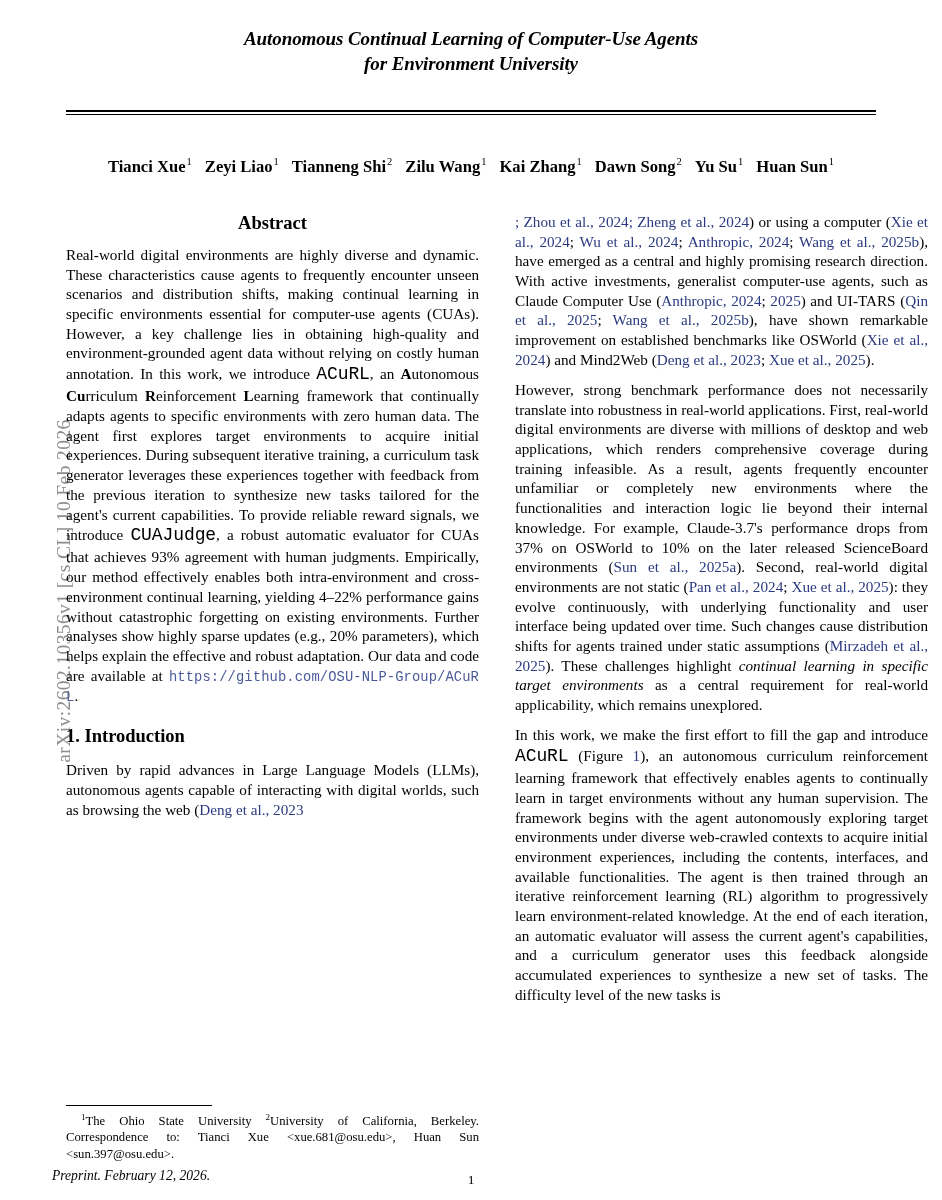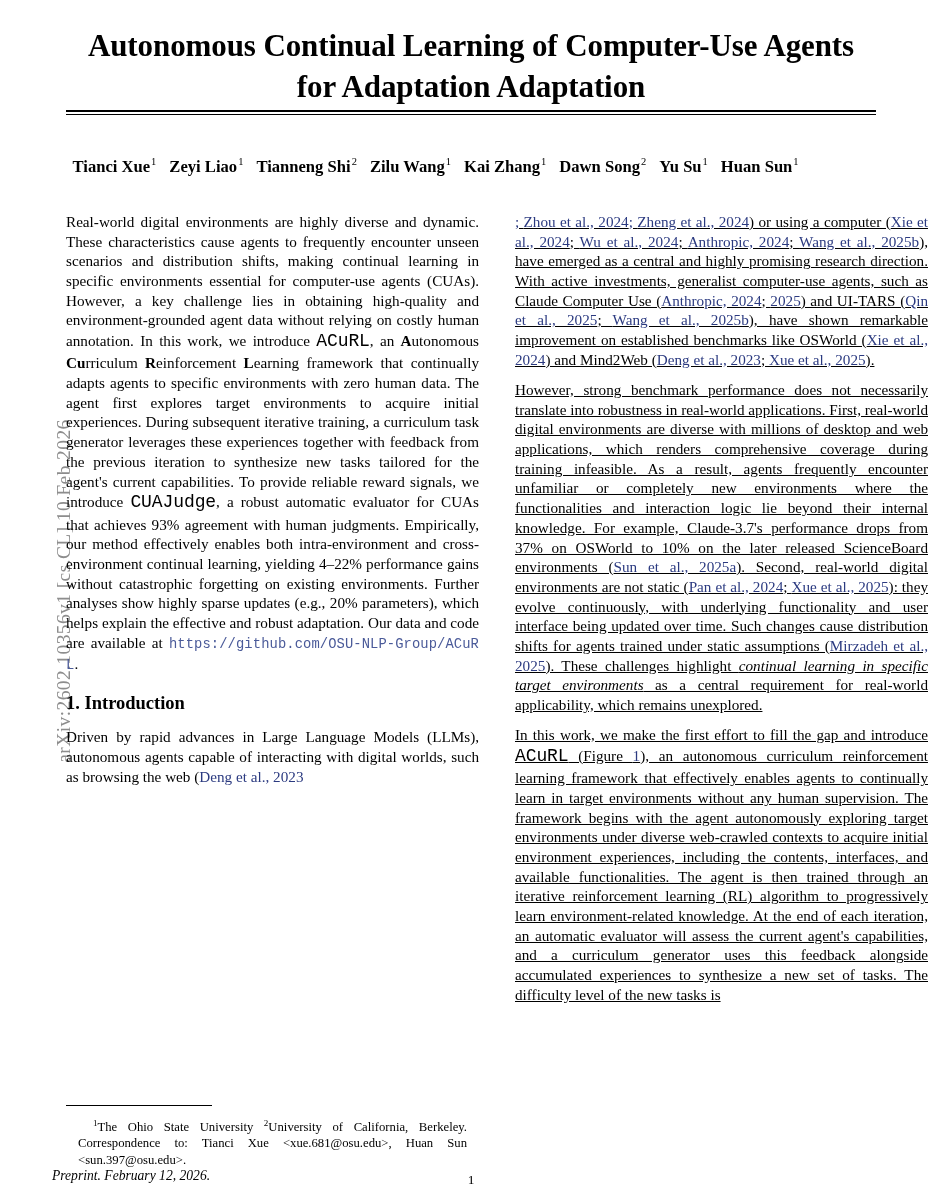--- a/index.html
+++ b/index.html
@@ -41,25 +41,26 @@
 
   
   .title-block {
     position: absolute;
     left: 66px;
     top: 26px;
     width: 810px;
     text-align: center;
   }
   .paper-title {
-    font-size: 31px;
+    font-size: 19px;
     font-weight: bold;
     line-height: 1.32;
     letter-spacing: -0.1px;
     margin: 0;
+    font-style: italic;
   }
 
   .rule-double {
     position: absolute;
     left: 66px;
     top: 110px;
     width: 810px;
   }
   .rule-double .r1 {
     height: 2.2px;
@@ -70,21 +71,21 @@
     background: #000;
     margin-top: 1.6px;
   }
 
   
   .authors {
     position: absolute;
     left: 66px;
     top: 156px;
     width: 810px;
-    text-align: left;
+    text-align: center;
     font-size: 16.6px;
     font-weight: bold;
     white-space: nowrap;
   }
   .authors .au { margin: 0 6.5px; }
   .authors sup {
     font-size: 10.5px;
     font-weight: normal;
     vertical-align: super;
     margin-left: 1px;
@@ -95,21 +96,21 @@
     position: absolute;
     top: 212px;
     width: 413px;
     font-size: 15.2px;
     line-height: 1.295;
     text-align: justify;
     text-justify: inter-word;
     hyphens: none;
   }
   .col-left  { left: 66px; }
-  .col-right { left: 515px; text-decoration: underline; }
+  .col-right { left: 515px; }
 
   .abstract-head {
     text-align: center;
     font-size: 18.5px;
     font-weight: bold;
     margin: 0 0 9px 0;
   }
 
   p.para {
     margin: 0 0 10.5px 0;
@@ -150,21 +151,21 @@
   .footnote-rule {
     width: 146px;
     height: 1px;
     background: #000;
     margin-bottom: 6px;
   }
   .footnote {
     font-size: 12.7px;
     line-height: 1.28;
     text-align: justify;
-    margin: 12px;
+    margin: 0;
   }
   .footnote sup { font-size: 9px; vertical-align: super; }
   .footnote .fn-indent { padding-left: 15px; }
 
   .preprint {
     position: absolute;
     left: 52px;
     top: 1168px;
     font-size: 13.6px;
     font-style: italic;
@@ -183,33 +184,34 @@
 </head>
 <body>
 
 <div class="page">
 
   <div class="arxiv-stamp">arXiv:2602.10356v1  [cs.CL]  10 Feb 2026</div>
 
   <div class="title-block">
     <div class="paper-title">
       <span>Autonomous Continual Learning of Computer-Use Agents</span><br>
-      <span>for Adaptation Adaptation</span>
+      <span>for Environment University</span>
     </div>
   </div>
 
   <div class="rule-double">
     <div class="r1"></div>
     <div class="r2"></div>
   </div>
 
   <div class="authors" id="author-list"><span class="au"><span>Tianci Xue</span><sup>1</sup></span><span class="au"><span>Zeyi Liao</span><sup>1</sup></span><span class="au"><span>Tianneng Shi</span><sup>2</sup></span><span class="au"><span>Zilu Wang</span><sup>1</sup></span><span class="au"><span>Kai Zhang</span><sup>1</sup></span><span class="au"><span>Dawn Song</span><sup>2</sup></span><span class="au"><span>Yu Su</span><sup>1</sup></span><span class="au"><span>Huan Sun</span><sup>1</sup></span></div>
 
   <div class="col col-left">
 
+    <div class="abstract-head">Abstract</div>
 
     <p class="para"><span>Real-world digital environments are highly diverse and dynamic. These characteristics cause agents to frequently encounter unseen scenarios and distribution shifts, making continual learning in specific environments essential for computer-use agents (CUAs). However, a key challenge lies in obtaining high-quality and environment-grounded agent data without relying on costly human annotation. In this work, we introduce </span><span class="mono">ACuRL</span><span>, an </span><span class="bold">A</span><span>utonomous </span><span class="bold">Cu</span><span>rriculum </span><span class="bold">R</span><span>einforcement </span><span class="bold">L</span><span>earning</span><span> framework that continually adapts agents to specific environments with zero human data. The agent first explores target environments to acquire initial experiences. During subsequent iterative training, a curriculum task generator leverages these experiences together with feedback from the previous iteration to synthesize new tasks tailored for the agent's current capabilities. To provide reliable reward signals, we introduce </span><span class="mono">CUAJudge</span><span>, a robust automatic evaluator for CUAs that achieves 93% agreement with human judgments. Empirically, our method effectively enables both intra-environment and cross-environment continual learning, yielding 4–22% performance gains without catastrophic forgetting on existing environments. Further analyses show highly sparse updates (e.g., 20% parameters), which helps explain the effective and robust adaptation. Our data and code are available at </span><span class="link">https://github.com/OSU-NLP-Group/ACuRL</span><span>.</span></p>
 
     <div class="section-head">1. Introduction</div>
 
     <p class="para tight"><span>Driven by rapid advances in Large Language Models (LLMs), autonomous agents capable of interacting with digital worlds, such as browsing the web (</span><span class="cite">Deng et al., 2023</span></p>
 
   </div>
 
   <div class="footnote-wrap">

